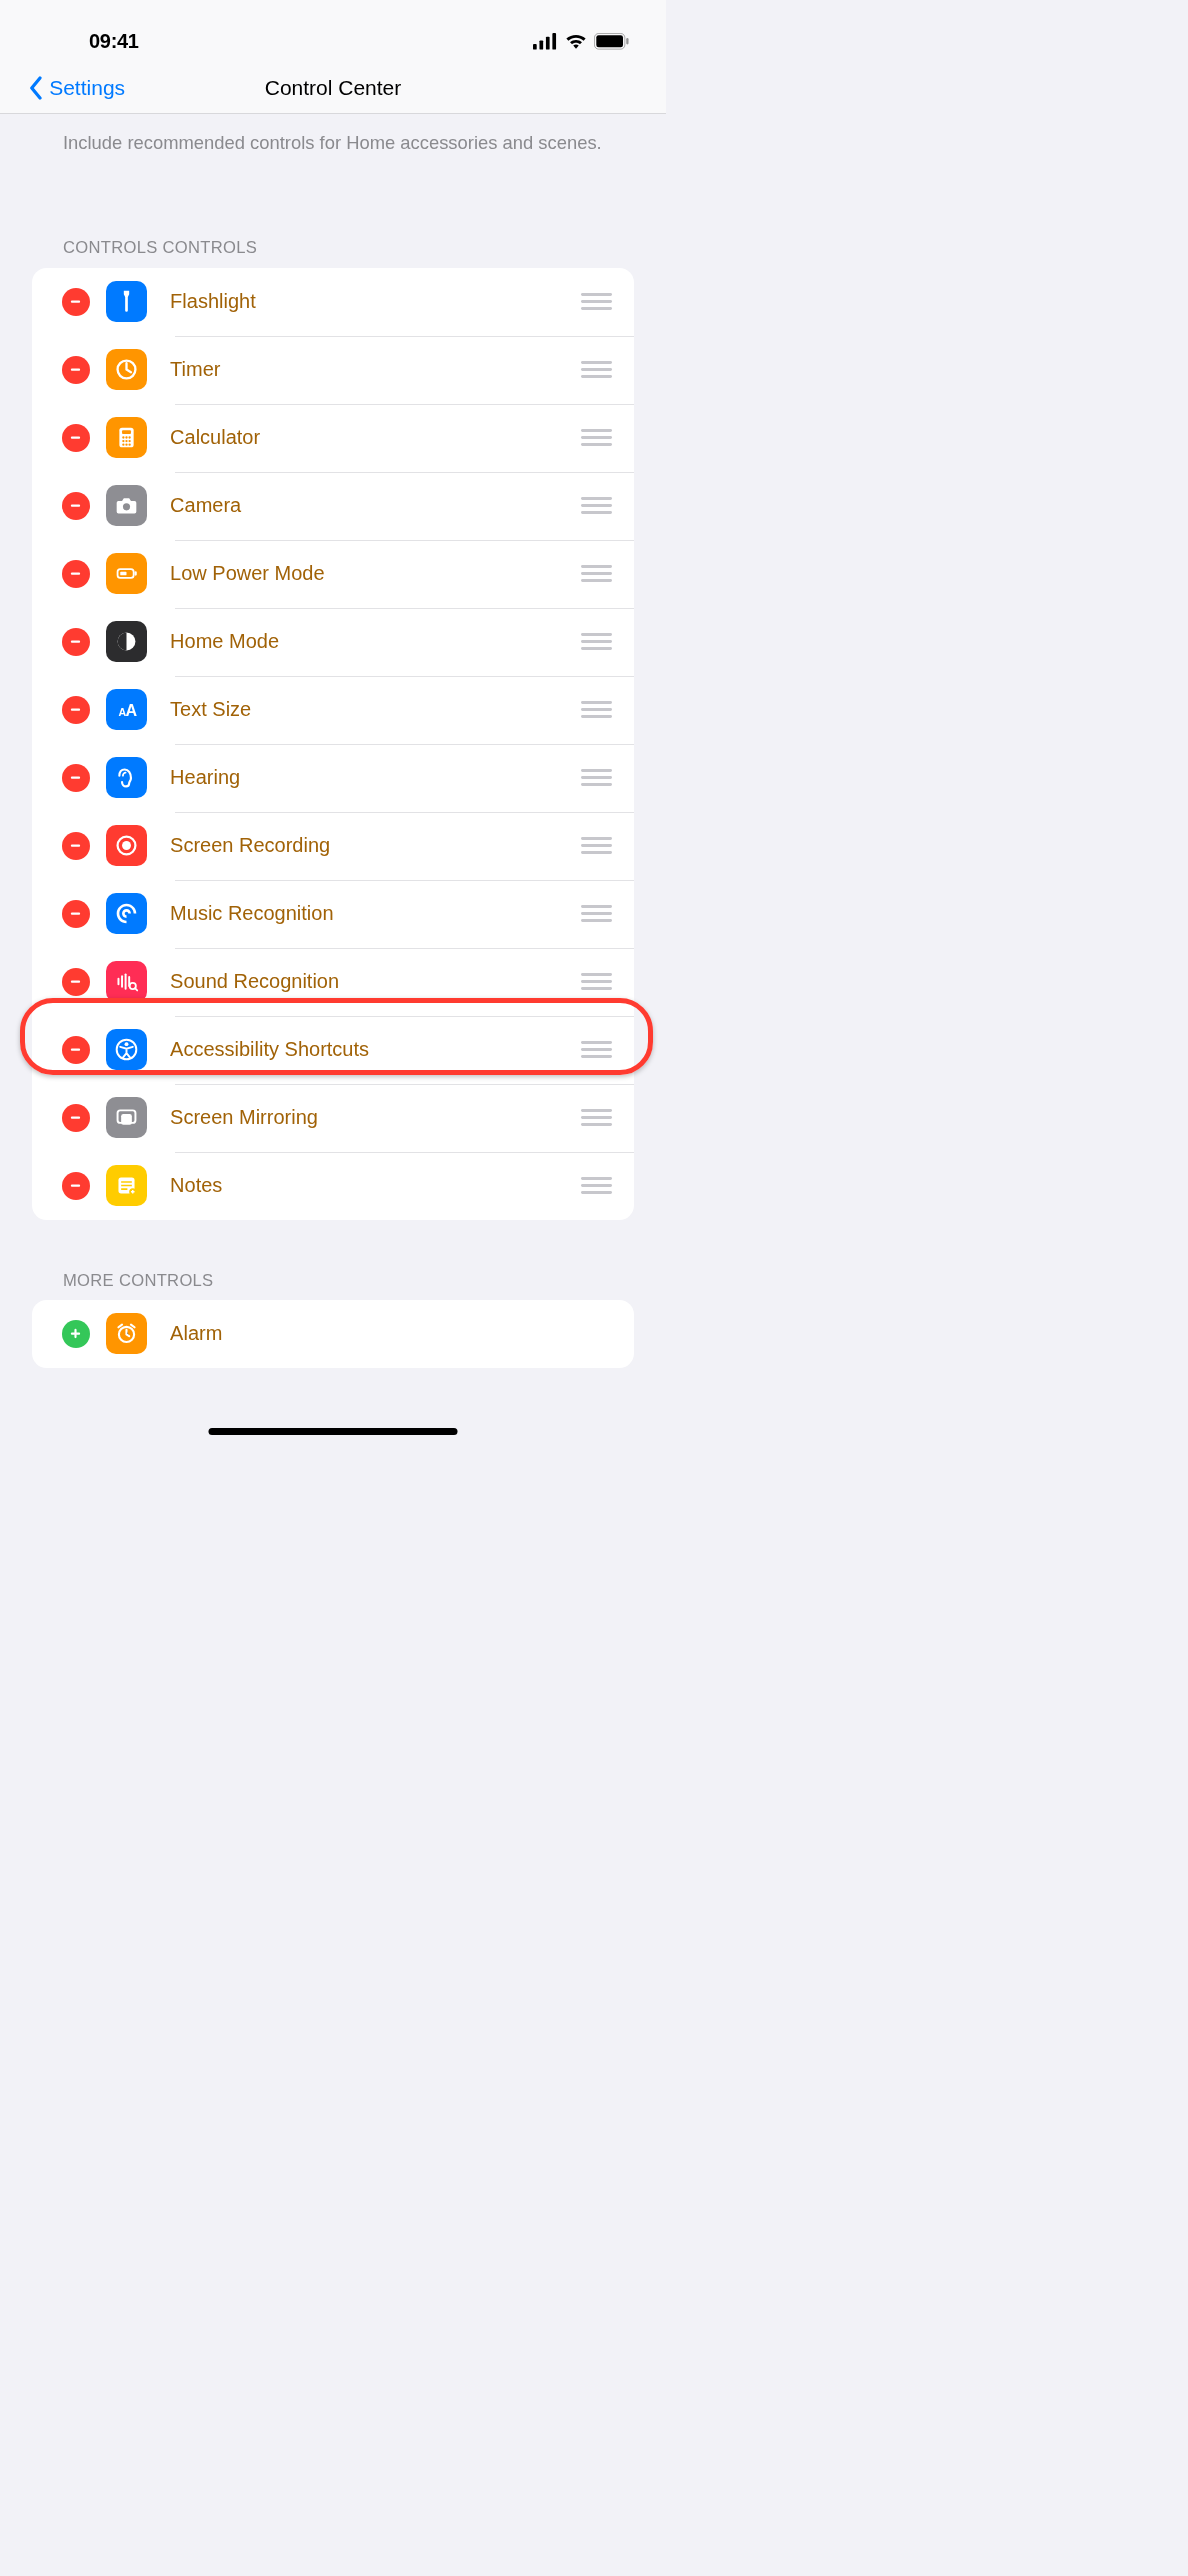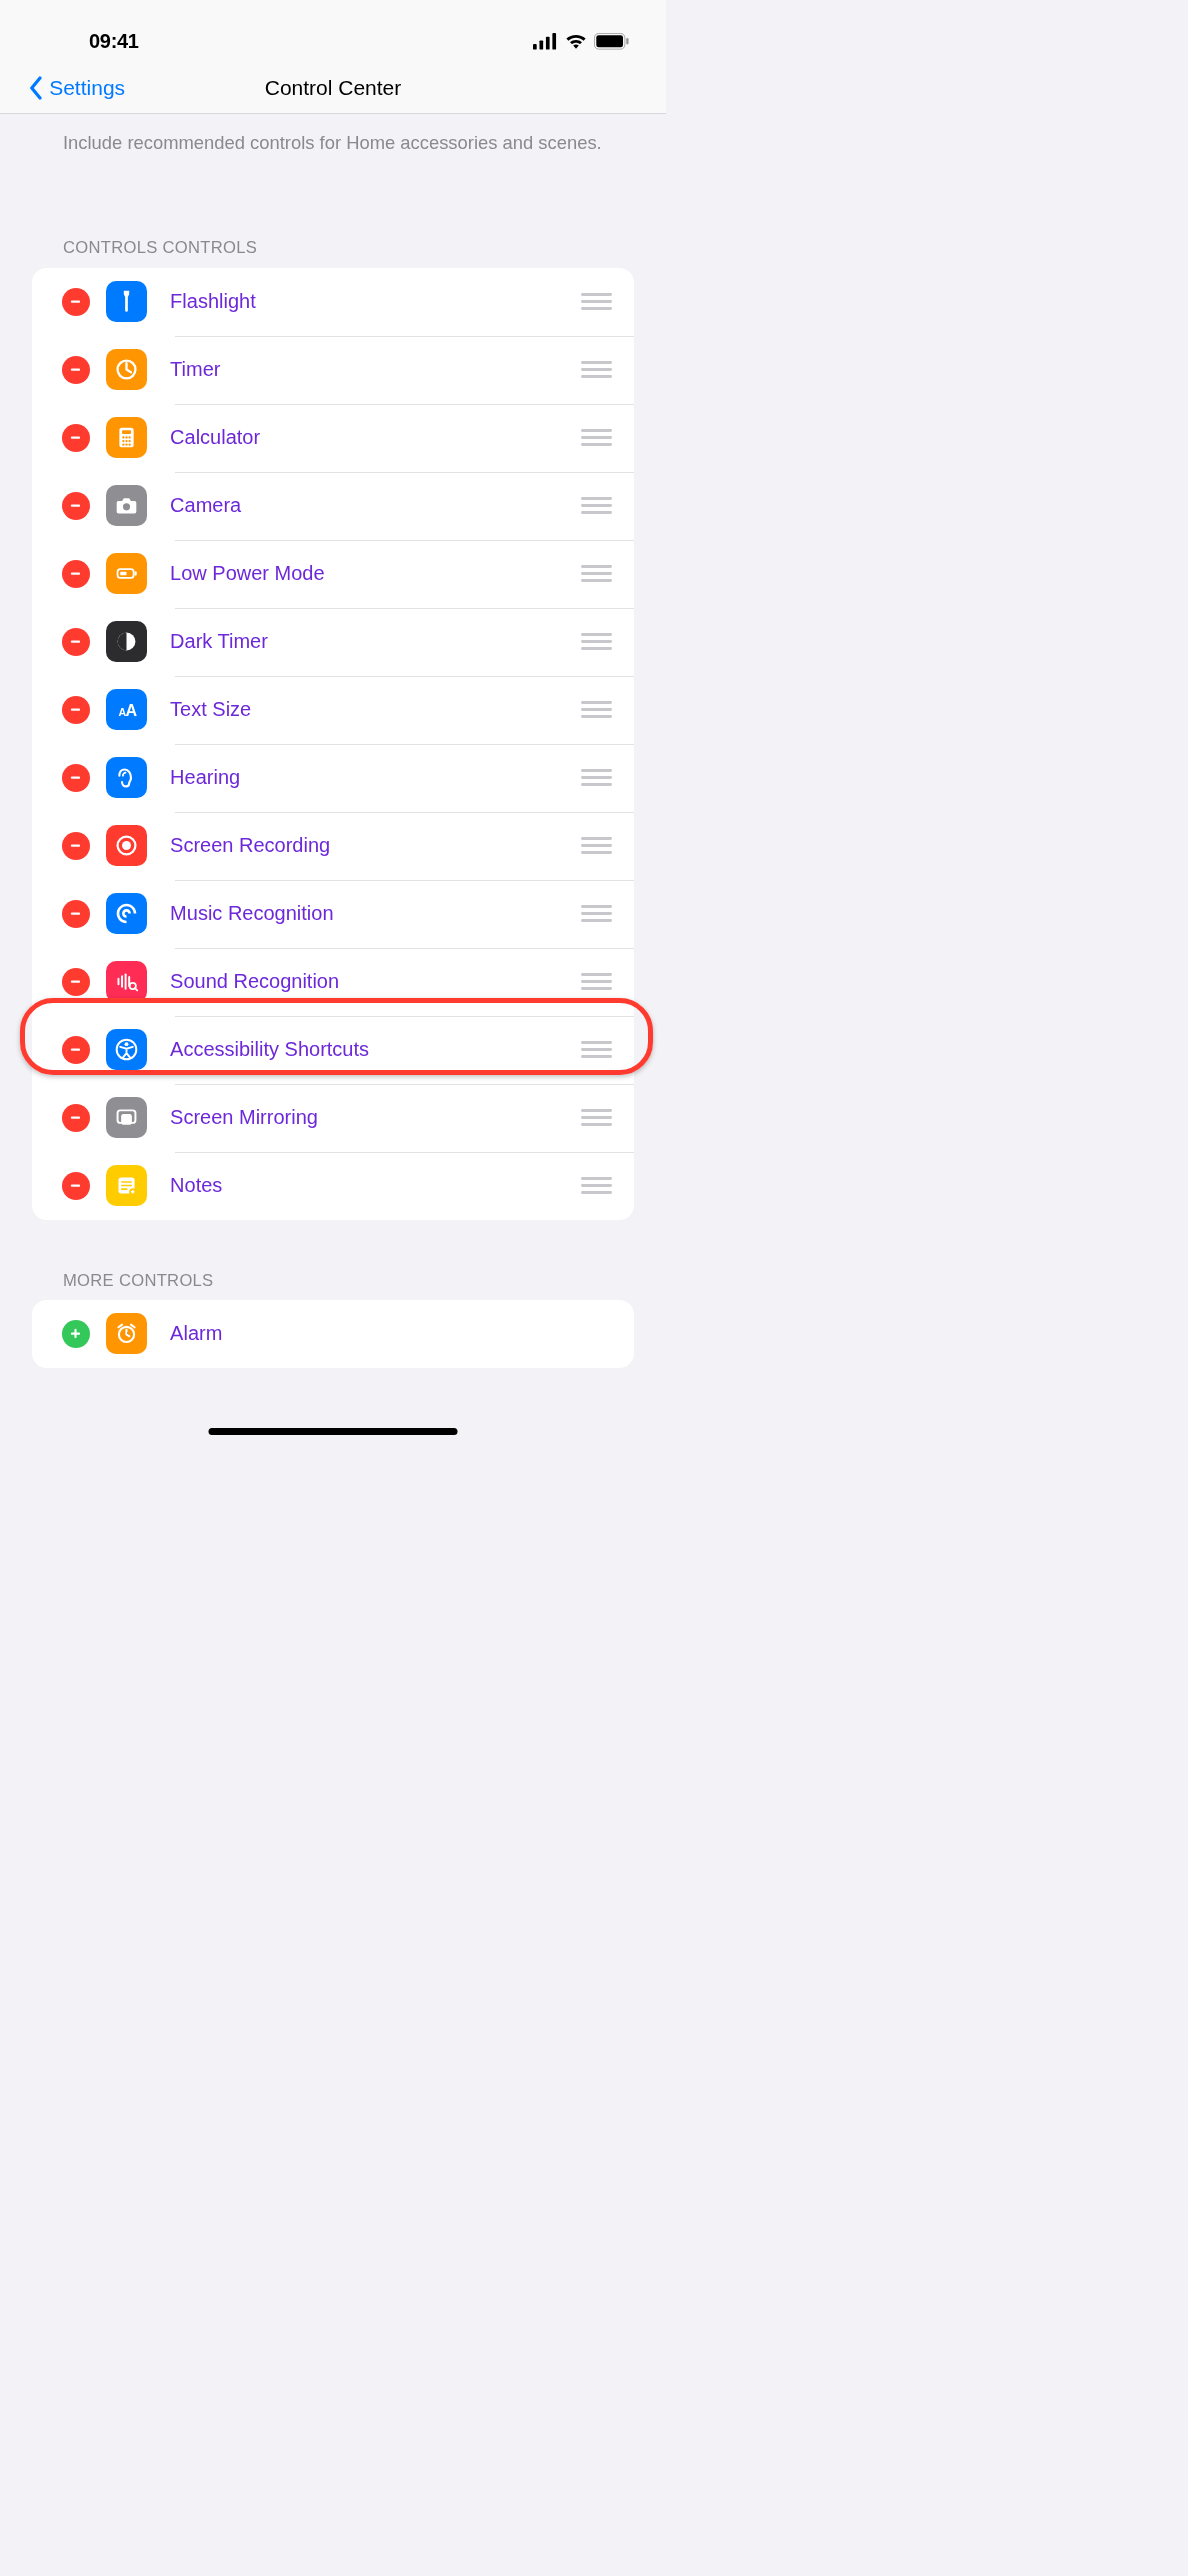--- a/index.html
+++ b/index.html
@@ -126,21 +126,21 @@
       display: flex;
       align-items: center;
       justify-content: center;
       color: #fff;
     }
     .app-icon svg { width: 25px; height: 25px; }
 
     .row-label {
       flex: 1;
       font-size: 20px;
-      color: #6d28d9;
+      color: #a16207;
     }
 
     .drag-handle {
       width: 31px;
       height: 16.6px;
       flex: none;
       display: flex;
       flex-direction: column;
       justify-content: space-between;
     }
@@ -320,21 +320,21 @@
         <div class="action-btn remove">
           <svg viewBox="0 0 14 14">
             <rect x="2" y="6" width="10" height="2.3" rx="1.15"></rect>
           </svg>
         </div>
         <div class="app-icon bg-dark">
           <svg viewBox="0 0 28 28">
             <use href="#dark-mode-icon"></use>
           </svg>
         </div>
-        <div class="row-label">Dark Timer</div>
+        <div class="row-label">Home Mode</div>
         <div class="drag-handle">
           <div class="bar"></div>
           <div class="bar"></div>
           <div class="bar"></div>
         </div>
       </div>
       <div class="row">
         <div class="action-btn remove">
           <svg viewBox="0 0 14 14">
             <rect x="2" y="6" width="10" height="2.3" rx="1.15"></rect>

